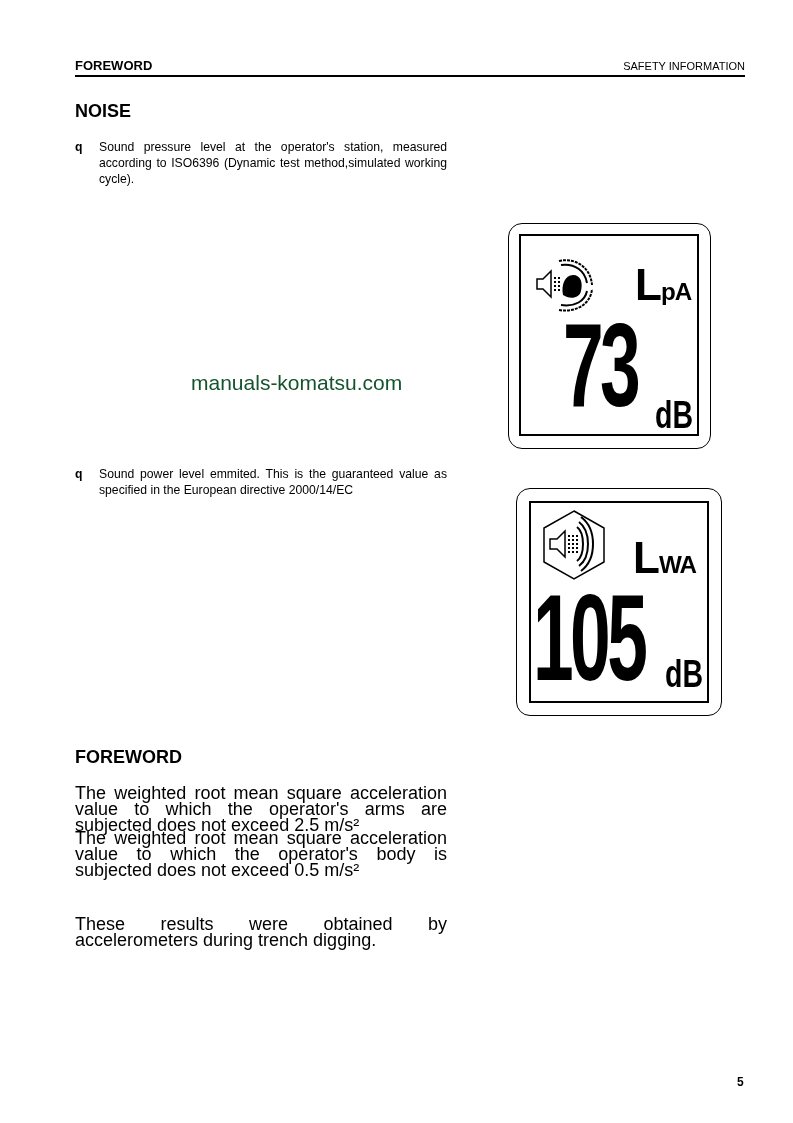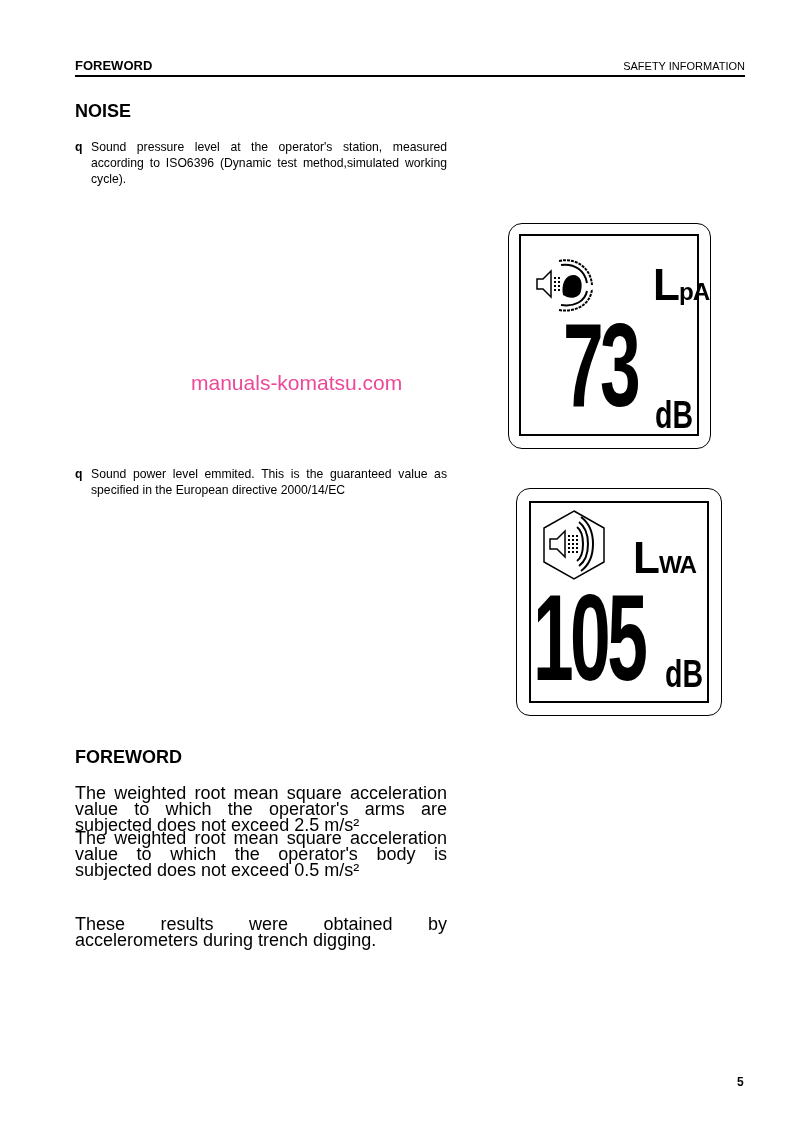--- a/index.html
+++ b/index.html
@@ -3,23 +3,23 @@
   <meta charset="utf-8">
   <style>
     html, body { margin:0; padding:0; background:#fff; }
     body { width:793px; height:1123px; position:relative; overflow:hidden; font-family:"Liberation Sans", sans-serif; color:#000; }
     .hdr-left { position:absolute; left:75px; top:58px; font-size:13px; font-weight:bold; }
     .hdr-right { position:absolute; right:48px; top:60px; font-size:11px; font-weight:normal; }
     .hdr-rule { position:absolute; left:75px; top:75px; width:670px; height:2px; background:#000; }
     .h1 { position:absolute; left:75px; font-size:18px; font-weight:bold; }
     .bullet-row { position:absolute; left:75px; width:372px; font-size:12.2px; line-height:16px; }
     .bullet-row .q { position:absolute; left:0; top:0; font-weight:bold; }
-    .bullet-row .txt { margin-left:16px; text-align:justify; display:block; }
+    .bullet-row .txt { margin-left:24px; text-align:justify; display:block; }
     .para { position:absolute; left:75px; width:372px; font-size:18px; line-height:16px; text-align:justify; }
-    .watermark { position:absolute; left:191px; top:371px; font-size:21px; color:#ec4899; }
+    .watermark { position:absolute; left:191px; top:371px; font-size:21px; color:#14532d; }
     .page-num { position:absolute; left:737px; top:1075px; font-size:12px; font-weight:bold; }
     .sign-outer { position:absolute; border:1.5px solid #000; border-radius:14px; background:#fff; }
     .sign-inner { position:absolute; border:2px solid #000; }
     .sign-label { position:absolute; font-weight:900; font-family:"Liberation Sans", sans-serif; letter-spacing:-1px; }
     .sign-label .sub { font-size:0.55em; }
     .sign-val { position:absolute; font-weight:900; font-family:"Liberation Sans", sans-serif; transform-origin:left bottom; letter-spacing:-6px; line-height:1; }
     .sign-unit { position:absolute; font-weight:900; font-family:"Liberation Sans", sans-serif; line-height:1; transform-origin:left bottom; }
   </style>
 </head>
 <body>
@@ -57,21 +57,21 @@
           <rect x="23" y="28" width="2" height="2"></rect>
           <rect x="19" y="32" width="2" height="2"></rect>
           <rect x="23" y="32" width="2" height="2"></rect>
       </g>
       <path d="M28,38 C26,28 30,18 38,18 C46,18 48,26 46,34 C45,40 38,42 32,40 Z" fill="#000"></path>
       <path d="M26,8 C40,6 50,14 52,26" fill="none" stroke="#000" stroke-width="2"></path>
       <path d="M24,4 C42,0 56,12 57,28" fill="none" stroke="#000" stroke-width="2" stroke-dasharray="3,1"></path>
       <path d="M26,48 C40,50 50,44 52,34" fill="none" stroke="#000" stroke-width="2"></path>
       <path d="M24,53 C42,56 56,46 57,32" fill="none" stroke="#000" stroke-width="2" stroke-dasharray="3,1"></path>
     </svg>
-    <div class="sign-label" style="left:132px; top:24px; font-size:44px;"><span>L</span><span class="sub">pA</span></div>
+    <div class="sign-label" style="left:114px; top:24px; font-size:44px;"><span>L</span><span class="sub">pA</span></div>
     <div class="sign-val" style="left:42px; top:70px; font-size:118px; transform:scaleX(0.62);">73</div>
     <div class="sign-unit" style="left:134px; top:160px; font-size:38px; transform:scaleX(0.75);">dB</div>
   </div>
 </div>
 
 <div class="sign-outer" style="left:500px; top:488px; width:204px; height:226px;margin-left:16px;">
   <div class="sign-inner" style="left:12px; top:12px; width:176px; height:198px;">
     <svg style="position:absolute; left:10px; top:6px;" width="66" height="72" viewBox="0 0 66 72">
       <polygon points="33,2 63,19 63,53 33,70 3,53 3,19" fill="#fff" stroke="#000" stroke-width="1.5"></polygon>
       <polygon points="9,30 16,30 24,22 24,48 16,40 9,40" fill="#fff" stroke="#000" stroke-width="1.5"></polygon>

